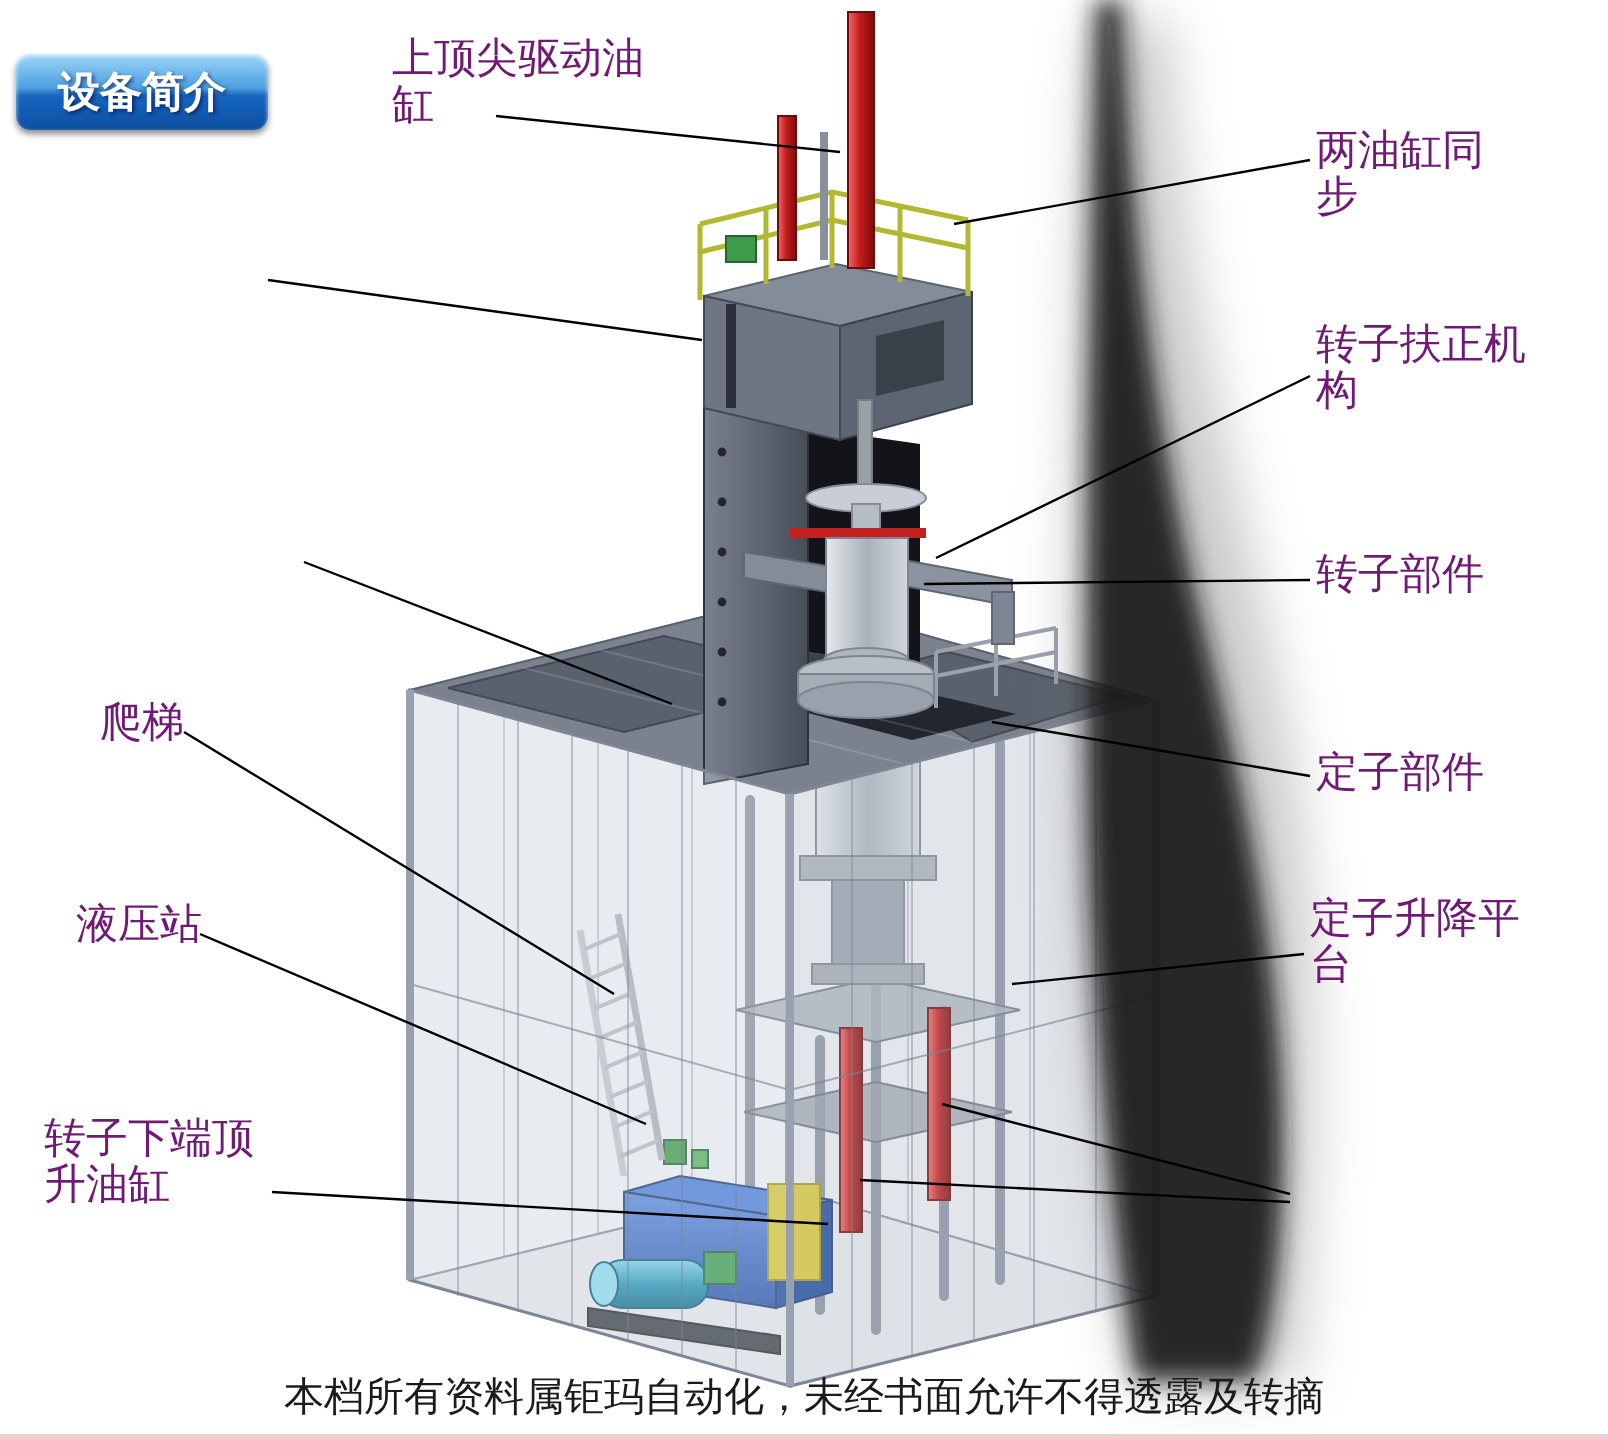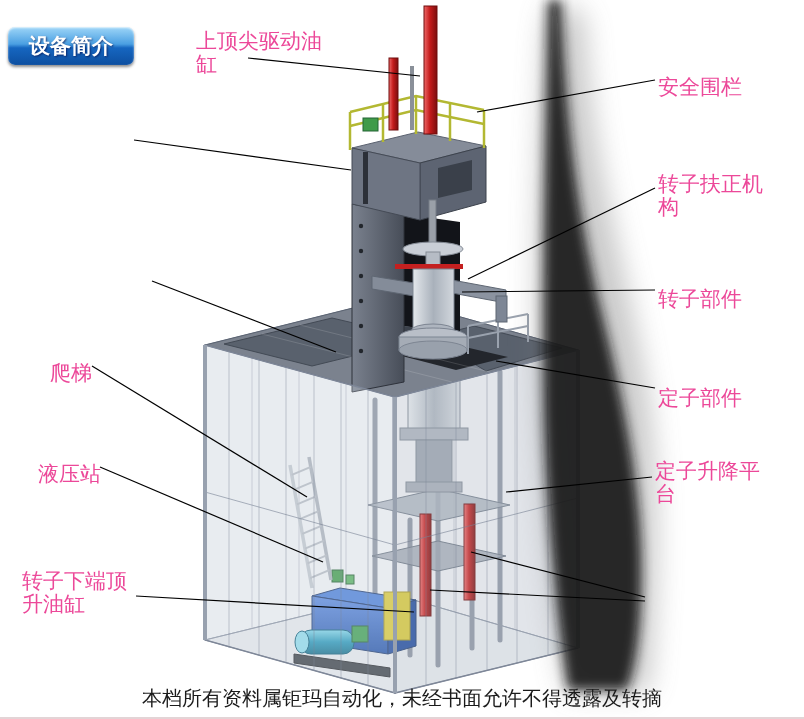--- a/index.html
+++ b/index.html
@@ -1,19 +1,19 @@
 <!DOCTYPE html>
 <html><head>
 <meta charset="utf-8">
 <style>
   html,body{margin:0;padding:0;width:804px;height:719px;background:#ffffff;overflow:hidden;}
   body{position:relative;font-family:"DejaVu Sans","Liberation Sans",sans-serif;}
   .stage{position:absolute;inset:0;}
   svg.machine{position:absolute;left:0;top:0;}
-  .lbl{position:absolute;font-size:21px;line-height:23px;color:#ec4899;margin-top:12px;}
+  .lbl{position:absolute;font-size:21px;line-height:23px;color:#701a75;}
   .badge{
     position:absolute;left:8px;top:27px;width:126px;height:38px;border-radius:7px;
     background:linear-gradient(180deg,#9ed6f8 0%,#4a9fe2 45%,#1666c0 55%,#0d4fa0 100%);
     box-shadow:0 2px 3px rgba(0,0,0,.45), inset 0 1px 2px rgba(255,255,255,.75);
     display:flex;align-items:center;justify-content:center;
     color:#fff;font-size:21px;font-weight:bold;text-shadow:1px 1px 2px rgba(0,0,60,.6);
   }
   .footer{position:absolute;left:0;right:0;top:685px;text-align:center;font-size:20px;color:#1b1b1b;}
   .bottom-line{position:absolute;left:0;right:0;bottom:0;height:2px;background:#e3d4d6;}
 </style>
@@ -235,21 +235,21 @@
       <line x1="652" y1="477" x2="506" y2="492"></line>
       <line x1="136" y1="596" x2="414" y2="612"></line>
       <line x1="645" y1="597" x2="471" y2="552"></line>
       <line x1="645" y1="601" x2="430" y2="590"></line>
     </g>
   </svg>
 
   <div class="badge">设备简介</div>
 
   <div class="lbl" style="left:196px;top:18px;width:130px">上顶尖驱动油缸</div>
-  <div class="lbl" style="left:658px;top:64px;width:90px">安全围栏</div>
+  <div class="lbl" style="left:658px;top:64px;width:90px">两油缸同步</div>
   <div class="lbl" style="left:658px;top:161px;width:108px">转子扶正机构</div>
   <div class="lbl" style="left:658px;top:276px;width:90px">转子部件</div>
   <div class="lbl" style="left:50px;top:350px;width:50px">爬梯</div>
   <div class="lbl" style="left:658px;top:375px;width:90px">定子部件</div>
   <div class="lbl" style="left:38px;top:451px;width:70px">液压站</div>
   <div class="lbl" style="left:655px;top:448px;width:108px">定子升降平台</div>
   <div class="lbl" style="left:22px;top:558px;width:108px">转子下端顶升油缸</div>
 
   <div class="footer">本档所有资料属钜玛自动化，未经书面允许不得透露及转摘</div>
   <div class="bottom-line"></div>

